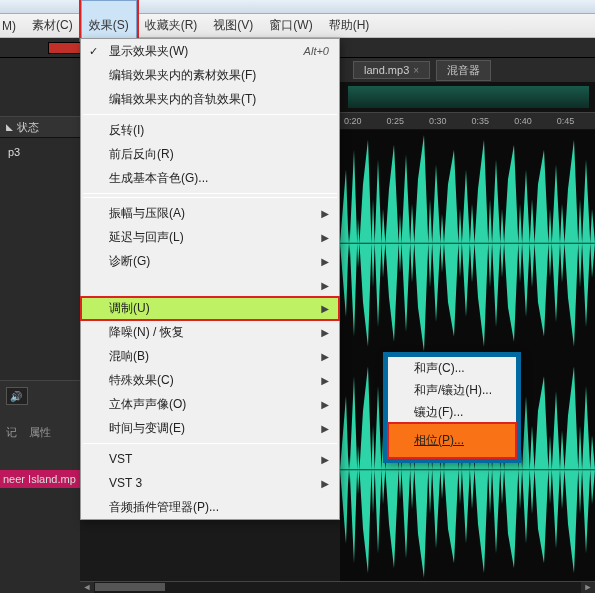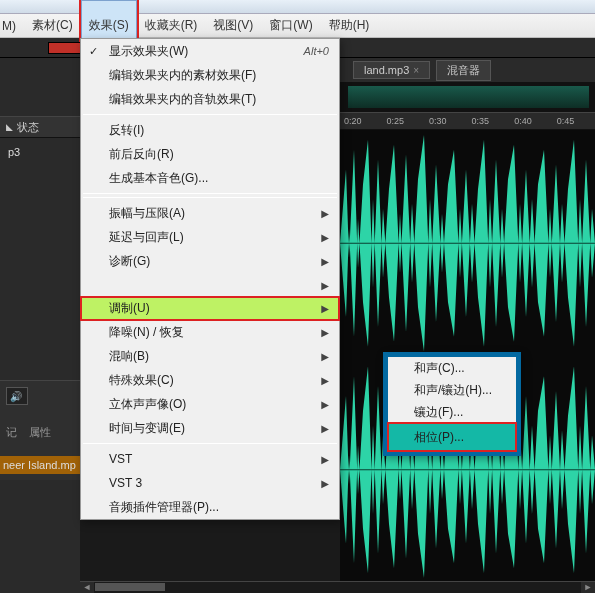--- a/index.html
+++ b/index.html
@@ -19,21 +19,21 @@
 .left-hdr { height:22px; background:#333; display:flex; align-items:center; padding:0 6px; border-top:1px solid #444; border-bottom:1px solid #111; }
 .left-hdr .tri { margin-right:4px; font-size:9px; }
 .files-area { padding:6px 8px; }
 .file { color:#ddd; padding:2px 0; }
 
 .track-panel { position:absolute; left:0; top:380px; width:80px; height:100px; background:#2f2f2f; border-top:1px solid #444; }
 .speaker { width:22px; height:18px; background:#222; border:1px solid #555; margin:6px; display:flex; align-items:center; justify-content:center; font-size:10px; color:#aaa; }
 .tabrow { display:flex; font-size:11px; color:#999; margin-top:18px; }
 .tabrow span { padding:2px 6px; }
 
-.filename-bot { position:absolute; left:0; top:456px; width:80px; color:#ddd; font-size:11px; padding:3px 3px; background:#a16207; }
+.filename-bot { position:absolute; left:0; top:470px; width:80px; color:#ddd; font-size:11px; padding:3px 3px; background:#be185d; }
 
 .wave-area { position:absolute; left:340px; top:58px; right:0; bottom:0; background:#1a1a1a; }
 .wave-tabs { height:24px; background:#2a2a2a; display:flex; align-items:center; font-size:11px; color:#ccc; padding-left:13px; gap:6px; }
 .wave-tab { background:#3a3a3a; padding:2px 10px; border:1px solid #555; display:flex; align-items:center; gap:4px; }
 .wave-tab .x { font-size:10px; color:#888; }
 .wave-overview { height:30px; background:#111; margin:0; position:relative; }
 .wave-overview .ov { position:absolute; top:4px; bottom:4px; left:8px; right:6px; background:linear-gradient(#1a6655,#0d3329); opacity:.85; }
 .ruler { height:18px; background:#2a2a2a; border-top:1px solid #444; border-bottom:1px solid #111; display:flex; align-items:center; font-size:9px; color:#aaa; padding-left:4px; gap:25px; overflow:hidden; }
 .wave-main { position:absolute; top:72px; left:0; right:0; bottom:10px; background:#0a0a0a; overflow:hidden; }
 .wave-svg { width:100%; height:100%; }
@@ -44,21 +44,21 @@
 .dropdown .row { height:24px; display:flex; align-items:center; padding:0 10px 0 28px; position:relative; cursor:default; }
 .dropdown .row.disabled { color:#999; }
 .dropdown .row .chk { position:absolute; left:8px; font-size:11px; }
 .dropdown .row .sc { margin-left:auto; color:#555; font-size:11px;font-style:italic; }
 .dropdown .row .sub { margin-left:auto; font-size:10px; color:#444; }
 .dropdown .sep { height:1px; background:#ccc; margin:3px 2px; border-bottom:1px solid #fff; }
 .dropdown .row.hl { background:#bef264; border:1px solid #7da2ce; padding:0 9px 0 27px; height:23px; outline:2px solid #d22; outline-offset:-1px; }
 
 .submenu { position:absolute; left:339px; top:352px; width:138px; background:#f0f0f0; border:5px solid #0369a1; box-shadow:2px 3px 8px rgba(0,0,0,.35); font-size:12px; color:#222;margin-left:44px; }
 .submenu .row { height:22px; display:flex; align-items:center; padding:0 10px 0 26px; cursor:default; }
-.submenu .row.hl { background:#14b8a6; border:1px solid #7da2ce; padding:0 9px 0 25px; height:28px; outline:2px solid #d22; outline-offset:-1px; }
+.submenu .row.hl { background:#f97316; border:1px solid #7da2ce; padding:0 9px 0 25px; height:35px; outline:2px solid #d22; outline-offset:-1px;text-decoration:underline; }
 
 .bot-scroll { position:absolute; left:80px; right:0; bottom:0; height:12px; background:#2a2a2a; border-top:1px solid #444; display:flex; }
 .bot-scroll .tri { width:14px; text-align:center; color:#888; font-size:9px; }
 .bot-scroll .track { flex:1; background:#1a1a1a; }
 .bot-scroll .thumb { width:70px; height:8px; background:#555; margin:1px; }
 </style>
 </head>
 <body>
 
 <div class="titlebar"></div>

